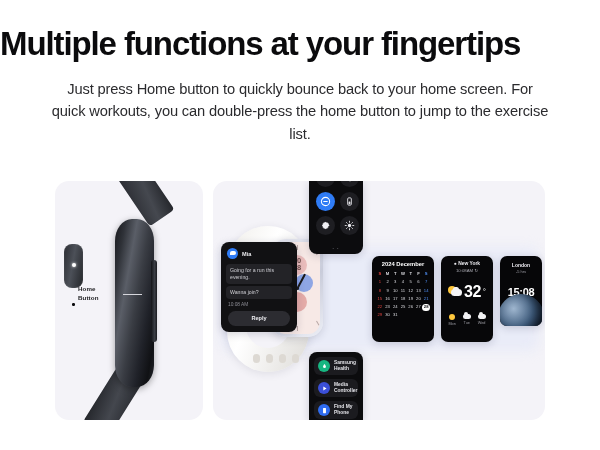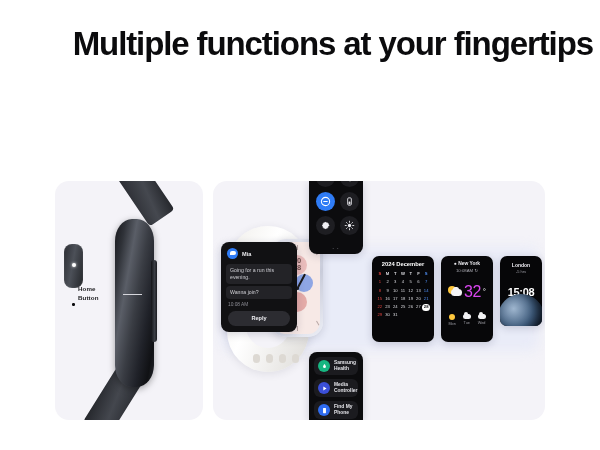--- a/index.html
+++ b/index.html
@@ -5,21 +5,21 @@
   html,body{margin:0;padding:0;}
   body{
     width:600px;height:450px;background:#ffffff;
     font-family:"Liberation Sans","DejaVu Sans",sans-serif;
     overflow:hidden;position:relative;
   }
   .page{position:relative;width:600px;height:450px;}
 
   
   .headline{
-    position:absolute;left:0;top:27px;width:593px;text-align:right;
+    position:absolute;left:0;top:27px;width:593px;text-align:left;
     font-size:33px;font-weight:700;letter-spacing:-1.1px;color:#0b0b0d;
     line-height:1.05;
   }
   .subcopy{
     position:absolute;left:50px;top:78px;width:500px;text-align:center;
     font-size:14.7px;font-weight:400;color:#2b2b2e;line-height:1.52;
     letter-spacing:-0.15px;
   }
 
   
@@ -187,21 +187,21 @@
   .cal-grid div.sel::before{content:"";position:absolute;left:50%;top:50%;
     width:7.5px;height:7.5px;margin:-3.75px;border-radius:50%;background:#fff;z-index:-1;}
   .cal-grid div.sel{z-index:1;}
 
   
   #card-wx{left:228px;top:75px;width:52px;height:86px;background:#070709;padding:5px 4px;
     box-sizing:border-box;}
   .wx-city{font-size:4.9px;color:#e9e9ee;text-align:center;font-weight:600;}
   .wx-time{font-size:4.3px;color:#a8a8b0;text-align:center;margin-top:1.5px;}
   .wx-main{display:flex;align-items:center;justify-content:center;gap:2px;margin-top:10px;}
-  .wx-temp{font-size:16px;font-weight:400;color:#d946ef;letter-spacing:-.6px;}
+  .wx-temp{font-size:16px;font-weight:700;color:#ffffff;letter-spacing:-.6px;}
   .wx-deg{font-size:8px;font-weight:400;color:#fff;vertical-align:top;}
   .wx-days{display:flex;justify-content:space-around;margin-top:13px;}
   .wx-d{text-align:center;}
   .wx-dl{font-size:3.8px;color:#9b9ba3;margin-top:2px;}
 
   
   #card-ldn{left:287px;top:75px;width:42px;height:70px;background:#060608;
     box-sizing:border-box;}
   .ldn-city{font-size:5px;color:#eceaf0;text-align:center;margin-top:6px;font-weight:600;}
   .ldn-off{font-size:4px;color:#9a9aa3;text-align:center;margin-top:1px;}
@@ -225,20 +225,21 @@
   .pcloud .c{position:absolute;left:3px;top:3px;width:11px;height:7px;border-radius:4px;background:#f4f4f6;}
   .pcloud .c::before{content:"";position:absolute;left:2px;top:-2.5px;width:5.5px;height:5.5px;
     border-radius:50%;background:#f4f4f6;}
 </style>
 </head>
 <body>
 
 <div class="page">
 
   <div class="headline">Multiple functions at your fingertips</div>
+  <div class="subcopy">Just press Home button to quickly bounce back to your home screen. For quick workouts, you can double-press the home button to jump to the exercise list.</div>
 
   <div class="panel" id="panel-left">
     <div class="strap strap-top"></div>
     <div class="strap strap-bot"></div>
 
     <div class="watch-body">
       <div class="watch-glass"></div>
     </div>
     <div class="home-btn"></div>
     <div class="home-dot"></div>

